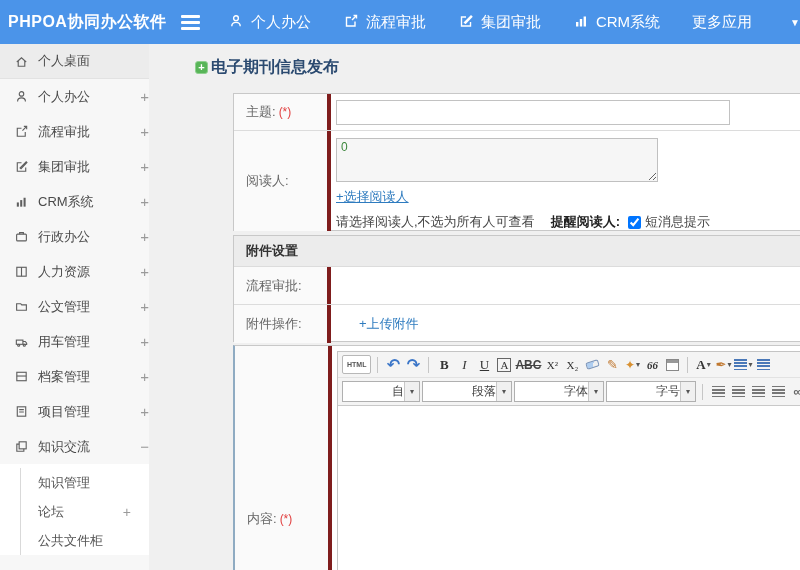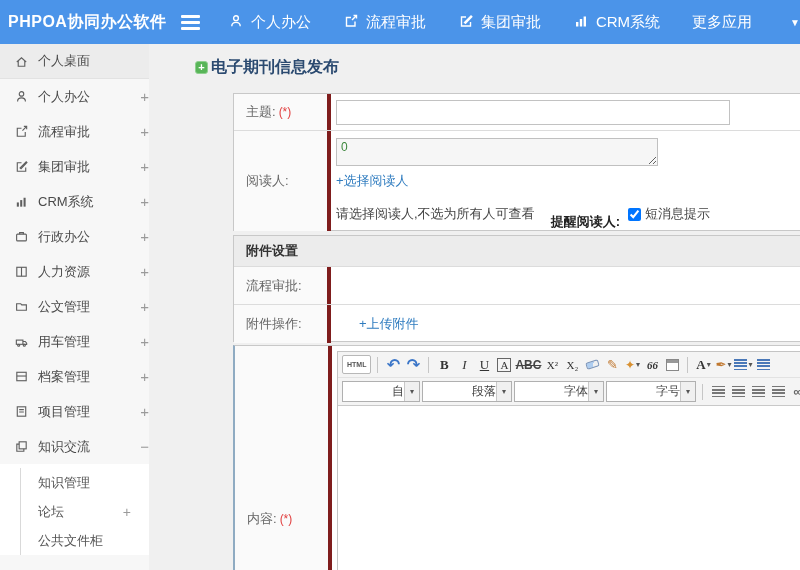--- a/index.html
+++ b/index.html
@@ -52,23 +52,23 @@
     padding-left:12px; font-size:13px; font-weight:bold; color:#333; border-bottom:1px solid #dcdcdc; }
 
   .subjinput { margin-left:5px; width:394px; height:25px; border:1px solid #c2c2c2;
     background:#fff; font-size:13px; padding:0 5px; color:#333; }
 
   .readerscell { flex-direction:column; align-items:flex-start; padding:7px 0 0 5px; }
   .readersta { width:322px; height:50px; background:#f6f6f6; border:1px solid #c0c0c0;
     font-size:12px; color:#3c873c; padding:1px 4px; resize:both;
     font-family:"Liberation Sans","DejaVu Sans",sans-serif; }
   .link { color:#2e7bbf; font-size:13px; text-decoration:none; cursor:pointer; }
-  .selreaders { margin-top:6px; }
+  .selreaders { margin-top:6px;text-decoration:underline; }
   .hintline { margin-top:7px; display:flex; align-items:center; font-size:13px; color:#444; }
-  .remind { font-weight:bold; color:#222; margin-left:16px;margin-top:16px; }
+  .remind { font-weight:bold; color:#222; margin-left:16px; }
   .hintline input[type=checkbox] { margin:0 4px 0 8px; width:13px; height:13px; }
 
   .uprow { height:38px; }
   .uplink { margin-left:28px; }
 
   .contentcell { padding:5px; align-items:flex-start; }
   .editor { width:478px; border:1px solid #c4c4c4; display:flex; flex-direction:column; height:332px; background:#fff; }
   .tbrow { background:#f4f4f4; display:flex; align-items:center; padding:3px 4px; gap:2px; flex:none; }
   .tbrow.r1 { border-bottom:1px solid #e2e2e2; }
   .tbrow.r2 { border-bottom:1px solid #c9c9c9; }

